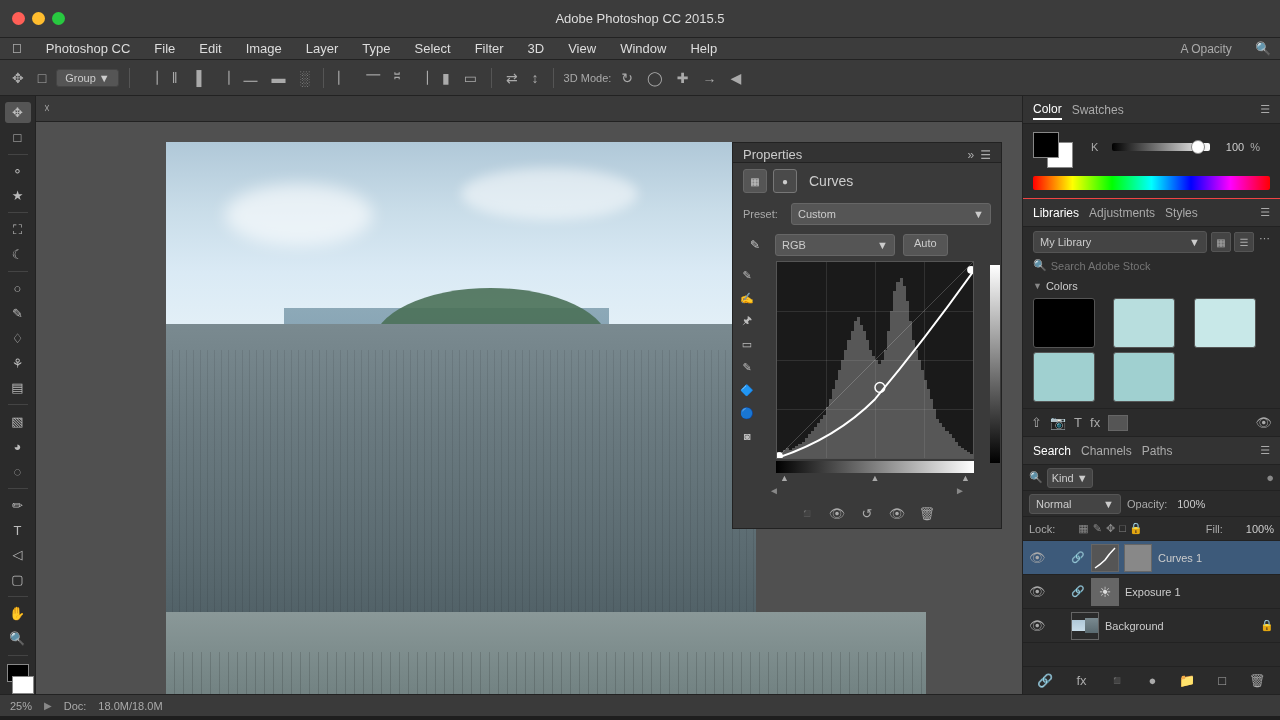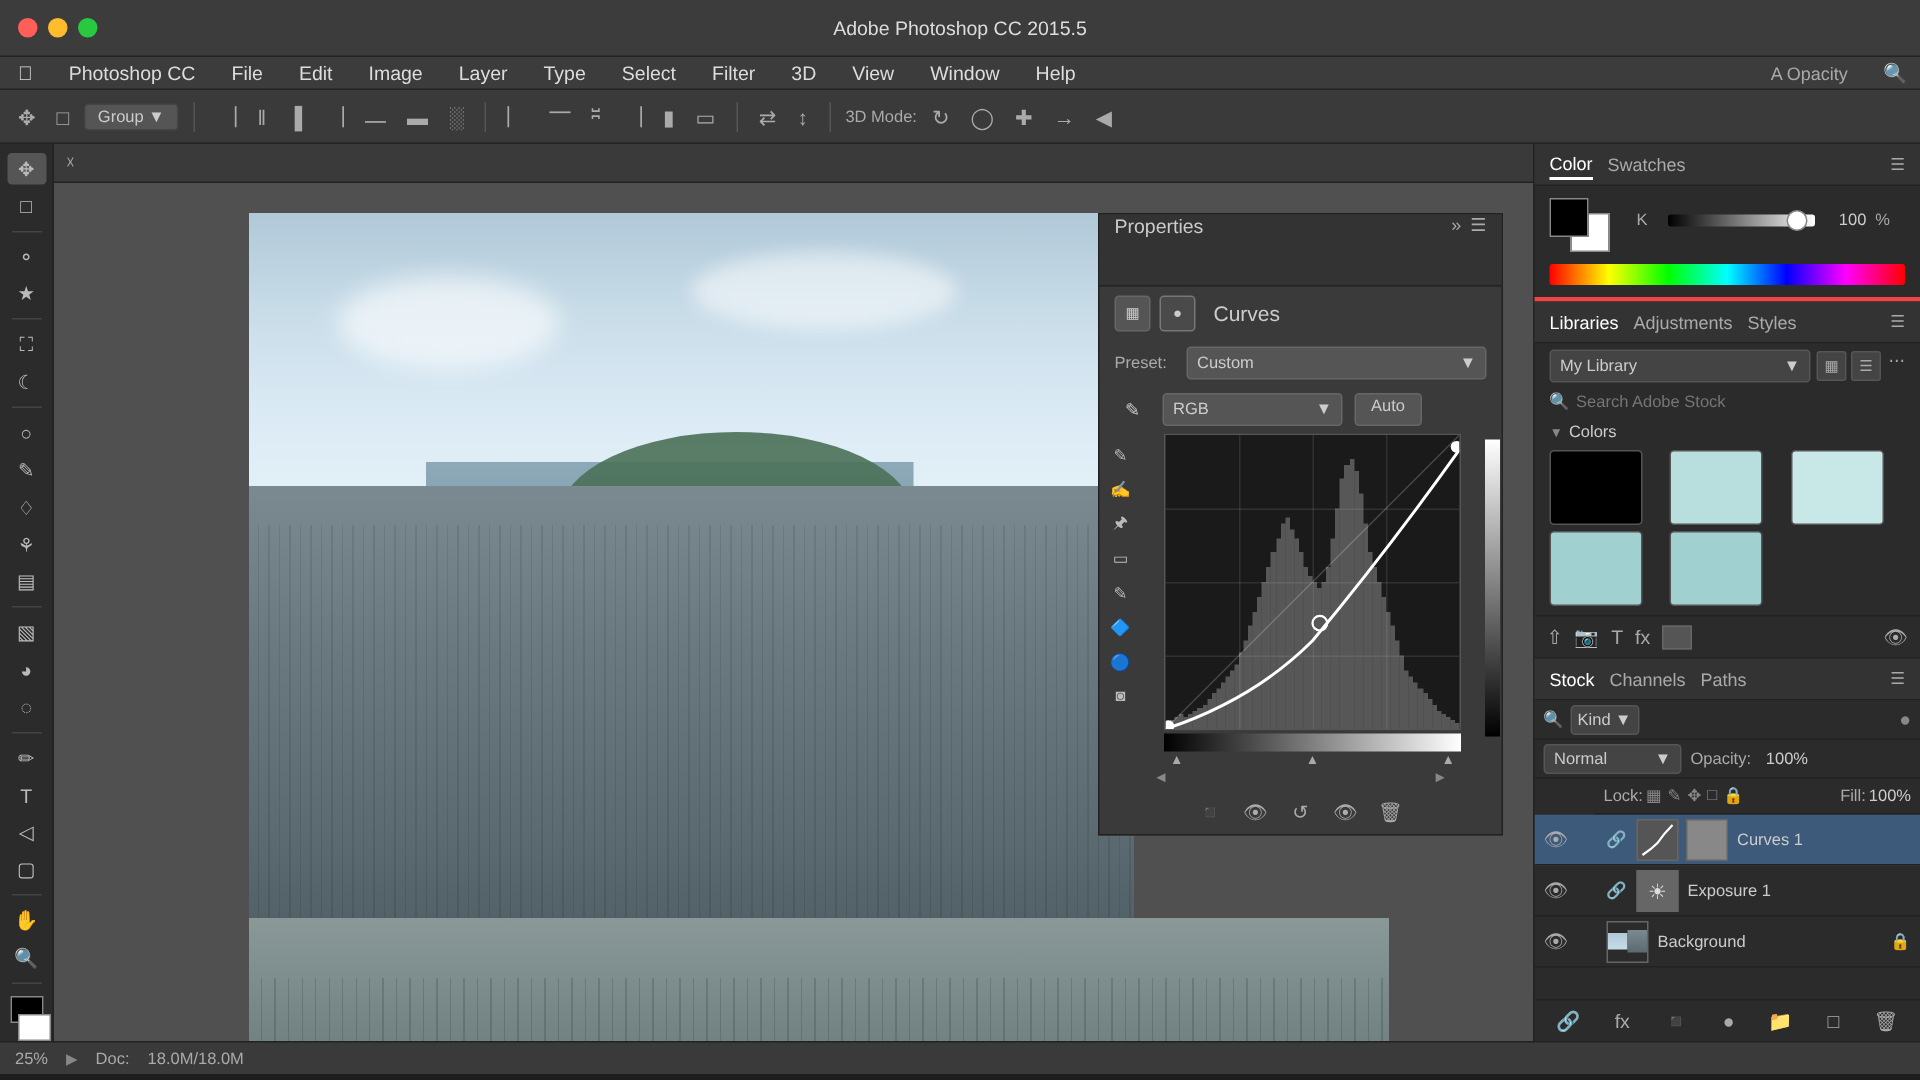--- a/index.html
+++ b/index.html
@@ -35,21 +35,21 @@
     .lt-sep { width: 20px; height: 1px; background: #444; margin: 2px 0; }
 
     
     #canvas-area { flex: 1; background: #404040; overflow: hidden; position: relative; }
     #tab-bar { height: 26px; background: #3a3a3a; display: flex; align-items: center; padding: 0 8px; border-bottom: 1px solid #222; }
     .tab { font-size: 11px; color: #ccc; padding: 2px 10px; background: #4a4a4a; border: 1px solid #555; border-radius: 3px 3px 0 0; display: flex; align-items: center; gap: 6px; }
     .tab .close { color: #999; font-size: 10px; cursor: pointer; }
 
     
     #properties-panel { width: 270px; background: #3a3a3a; border-left: 1px solid #222; display: flex; flex-direction: column; }
-    #props-header { height: 48px; background: #333; display: flex; align-items: flex-start; padding: 0 10px; border-bottom: 1px solid #222; justify-content: space-between; }
+    #props-header { height: 20px; background: #333; display: flex; align-items: flex-end; padding: 0 10px; border-bottom: 1px solid #222; justify-content: space-between; }
     #props-title { font-size: 13px; color: #ccc; font-weight: 500; }
     #props-controls { display: flex; gap: 6px; }
     .props-ctrl-btn { color: #aaa; cursor: pointer; font-size: 12px; }
 
     #curves-tabs { display: flex; align-items: center; padding: 6px 10px; gap: 6px; }
     .curves-tab-icon { width: 24px; height: 24px; background: #555; border: 1px solid #666; border-radius: 3px; display: flex; align-items: center; justify-content: center; font-size: 10px; color: #ccc; cursor: pointer; }
     .curves-title { font-size: 14px; color: #ccc; margin-left: 6px; font-weight: 500; }
 
     #preset-row { display: flex; align-items: center; padding: 4px 10px; gap: 8px; }
     .preset-label { font-size: 11px; color: #aaa; width: 40px; }
@@ -76,21 +76,21 @@
     #gradient-bar { width: 198px; height: 12px; background: linear-gradient(to right, #000, #fff); margin: 2px auto 0; }
 
     
     #curves-actions { display: flex; align-items: center; padding: 4px 10px; gap: 8px; justify-content: center; }
     .ca-icon { color: #aaa; cursor: pointer; font-size: 13px; width: 22px; height: 22px; display: flex; align-items: center; justify-content: center; border-radius: 2px; }
 
     
     #right-panel { width: 258px; background: #2b2b2b; border-left: 1px solid #222; display: flex; flex-direction: column; }
 
     
-    #color-panel { border-bottom: 3px solid #ef4444; }
+    #color-panel { border-bottom: 1px solid #ef4444; }
     #color-panel-header { height: 28px; display: flex; align-items: center; padding: 0 10px; background: #333; border-bottom: 1px solid #222; gap: 10px; }
     .panel-tab { font-size: 12px; color: #aaa; cursor: pointer; padding: 2px 0; }
     .panel-tab.active { color: #fff; border-bottom: 2px solid #fff; }
     .panel-header-actions { margin-left: auto; display: flex; gap: 6px; }
 
     #color-swatch-row { padding: 8px 10px; display: flex; align-items: center; gap: 8px; }
     #fg-bg-swatches { position: relative; width: 40px; height: 36px; }
     #bg-swatch { position: absolute; bottom: 0; right: 0; width: 26px; height: 26px; background: #fff; border: 1px solid #888; }
     #fg-swatch { position: absolute; top: 0; left: 0; width: 26px; height: 26px; background: #000; border: 1px solid #888; }
     #slider-row { display: flex; align-items: center; gap: 6px; padding: 0 10px 6px; }
@@ -129,21 +129,21 @@
     .layers-tab.active { color: #fff; }
 
     #layers-toolbar { height: 26px; display: flex; align-items: center; padding: 0 6px; background: #2b2b2b; border-bottom: 1px solid #222; gap: 4px; }
     .layers-dropdown { background: #444; border: 1px solid #555; border-radius: 3px; padding: 1px 4px; font-size: 11px; color: #ccc; display: flex; align-items: center; gap: 3px; height: 20px; cursor: pointer; }
 
     #blend-mode-row { height: 26px; display: flex; align-items: center; padding: 0 6px; gap: 6px; border-bottom: 1px solid #222; }
     .blend-dropdown { background: #444; border: 1px solid #555; border-radius: 3px; padding: 1px 6px; font-size: 11px; color: #ccc; width: 92px; display: flex; align-items: center; justify-content: space-between; height: 20px; cursor: pointer; }
     .opacity-label { font-size: 11px; color: #aaa; }
     .opacity-val { font-size: 11px; color: #ccc; width: 32px; text-align: right; }
 
-    #lock-fill-row { height: 24px; display: flex; align-items: center; padding: 0 6px; gap: 2px; border-bottom: 1px solid #222; margin-left: 40px; }
+    #lock-fill-row { height: 24px; display: flex; align-items: center; padding: 0 6px; gap: 23px; border-bottom: 1px solid #222; }
     .lock-label { font-size: 11px; color: #aaa; }
     .lock-icons { display: flex; gap: 4px; }
     .lock-icon { font-size: 11px; color: #888; cursor: pointer; }
     .fill-label { font-size: 11px; color: #aaa; margin-left: auto; }
     .fill-val { font-size: 11px; color: #ccc; }
 
     #layers-list { flex: 1; overflow-y: auto; }
     .layer-item { height: 34px; display: flex; align-items: center; padding: 0 6px; gap: 6px; border-bottom: 1px solid #222; cursor: pointer; }
     .layer-item.active { background: #3d5a7a; }
     .layer-eye { font-size: 13px; color: #aaa; cursor: pointer; width: 16px; }
@@ -540,21 +540,21 @@
         <span style="font-size:13px;color:#aaa;cursor:pointer;">📷</span>
         <span style="font-size:13px;color:#aaa;cursor:pointer;">T</span>
         <span style="font-size:13px;color:#aaa;cursor:pointer;">fx</span>
         <span style="font-size:16px;background:#555;border:1px solid #666;display:inline-flex;align-items:center;justify-content:center;width:20px;height:16px;cursor:pointer;">&nbsp;</span>
         <span style="font-size:13px;color:#aaa;cursor:pointer;margin-left:auto;">👁</span>
       </div>
     </div>
 
     <div id="layers-panel">
       <div id="layers-header">
-        <span class="layers-tab active">Stock</span>
+        <span class="layers-tab active">Search</span>
         <span class="layers-tab">Channels</span>
         <span class="layers-tab">Paths</span>
         <span style="margin-left:auto;color:#aaa;font-size:11px;cursor:pointer;">☰</span>
       </div>
 
       <div id="layers-toolbar">
         <span style="font-size:11px;color:#aaa;">🔍</span>
         <div class="layers-dropdown">
           <span>Kind</span>
           <span>▼</span>

